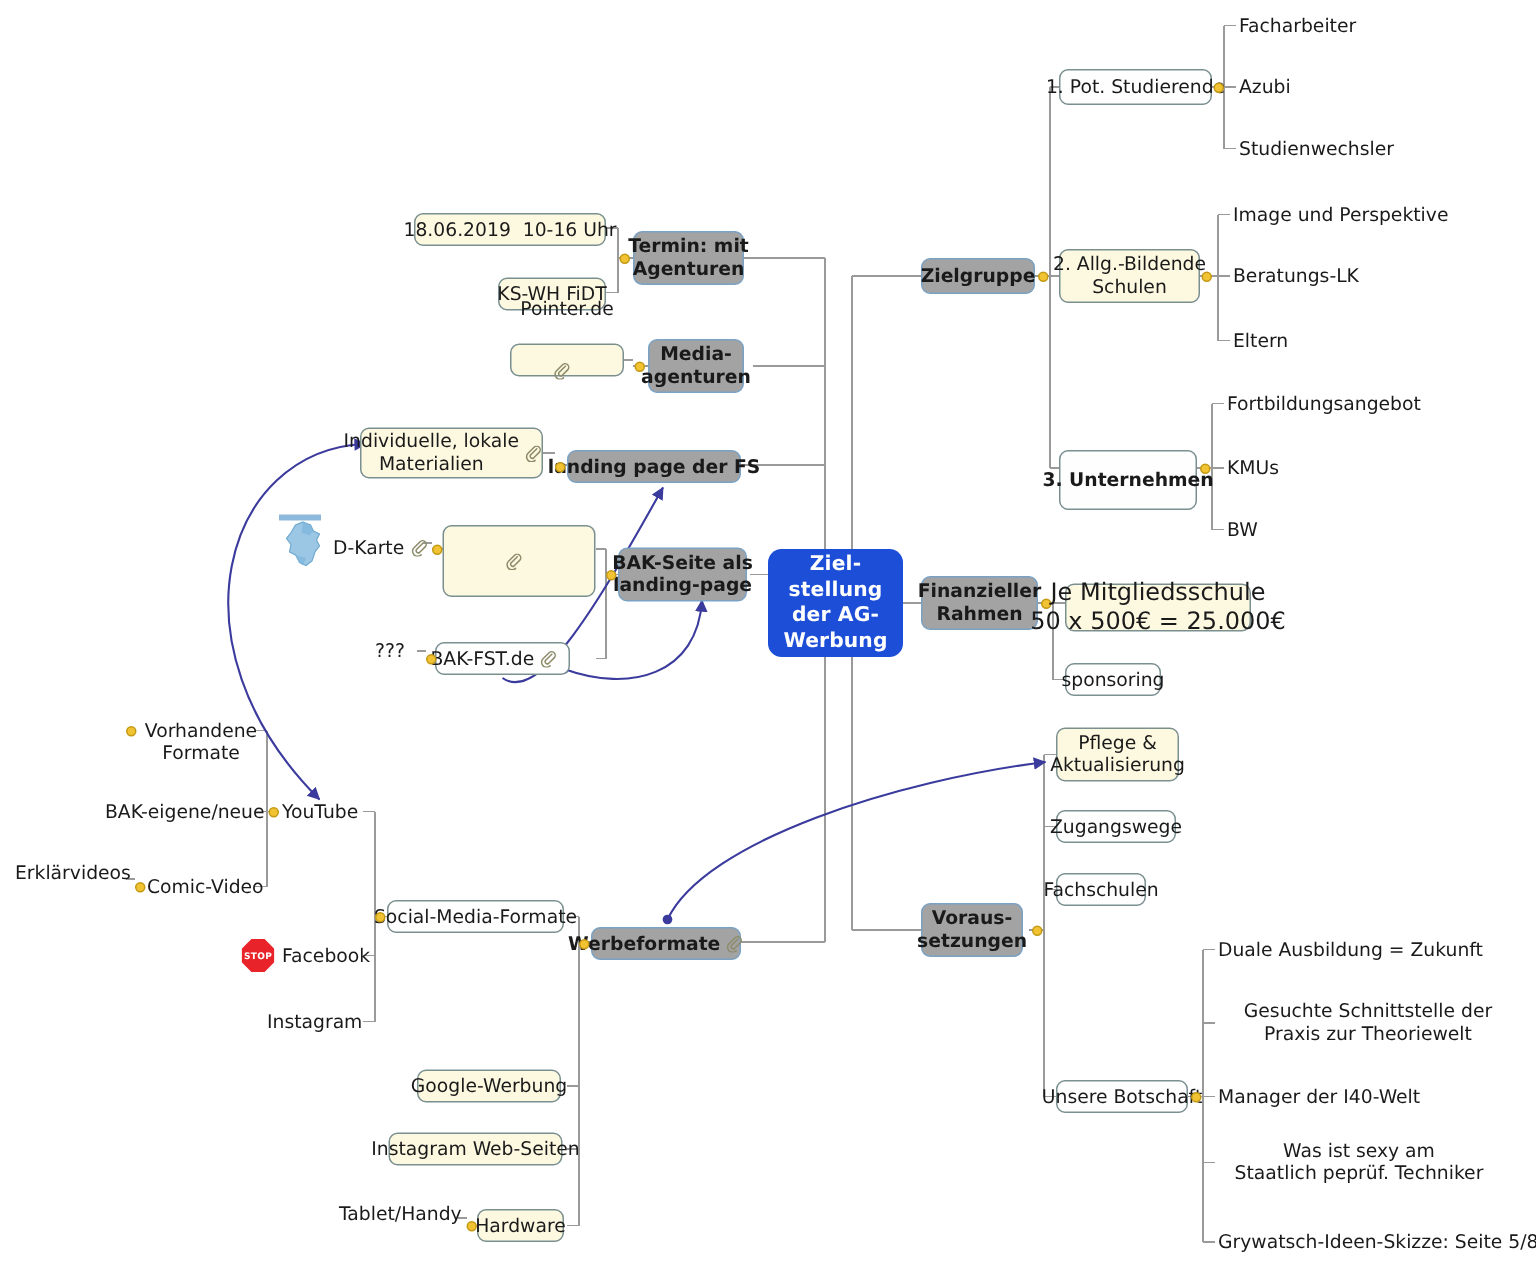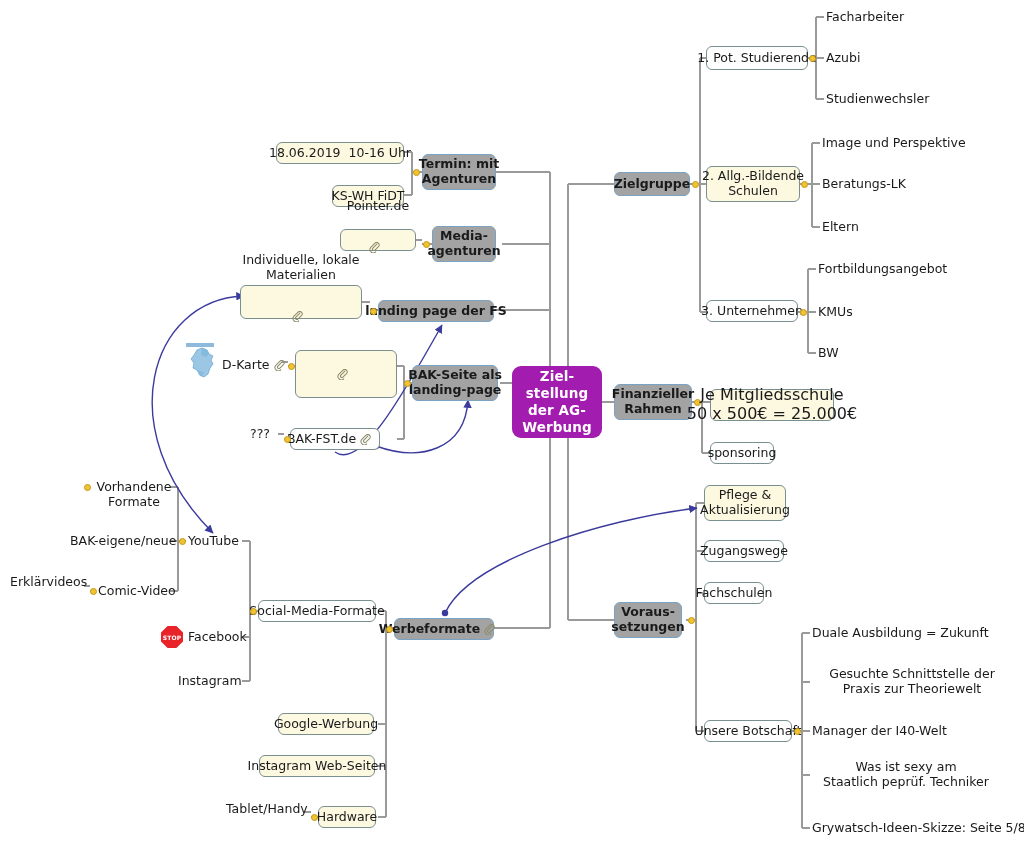--- a/index.html
+++ b/index.html
@@ -39,21 +39,21 @@
   .b-cream{background:#fdf8e0;}
   .b-blue{
     background:#a3a3a3;
     border-color:#7aa2c4;
     font-weight:bold;
   }
   .plain{border:none;background:transparent;padding:0;}
 
   .root{
     position:absolute;
-    background:#a21caf;
+    background:#1d4ed8;
     color:#ffffff;
     font-weight:bold;
     border-radius:9px;
     display:flex;
     align-items:center;
     justify-content:center;
     text-align:center;
     font-size:13.5px;
     line-height:1.25;
     white-space:pre;
@@ -247,21 +247,21 @@
   <div class="node plain" style="left:826px;top:50px;width:150px;height:17px;justify-content:flex-start;">Azubi</div>
   <div class="node plain" style="left:826px;top:91px;width:160px;height:17px;justify-content:flex-start;">Studienwechsler</div>
 
   <div class="node boxed b-cream" style="left:706px;top:166px;width:94px;height:36px;">2. Allg.-Bildende
 Schulen</div>
   <div class="dot" style="left:801px;top:180.5px;"></div>
   <div class="node plain" style="left:822px;top:135px;width:190px;height:17px;justify-content:flex-start;">Image und Perspektive</div>
   <div class="node plain" style="left:822px;top:176px;width:150px;height:17px;justify-content:flex-start;">Beratungs-LK</div>
   <div class="node plain" style="left:822px;top:219px;width:150px;height:17px;justify-content:flex-start;">Eltern</div>
 
-  <div class="node boxed b-white" style="left:706px;top:300px;width:92px;height:22px;">3. Unternehmen</div>
+  <div class="node boxed b-white" style="left:706px;top:300px;width:92px;height:40px;font-weight:bold;">3. Unternehmen</div>
   <div class="dot" style="left:800px;top:308.5px;"></div>
   <div class="node plain" style="left:818px;top:261px;width:180px;height:17px;justify-content:flex-start;">Fortbildungsangebot</div>
   <div class="node plain" style="left:818px;top:304px;width:150px;height:17px;justify-content:flex-start;">KMUs</div>
   <div class="node plain" style="left:818px;top:345px;width:150px;height:17px;justify-content:flex-start;">BW</div>
 
   <div class="node boxed b-blue" style="left:614px;top:384px;width:78px;height:36px;">Finanzieller
 Rahmen</div>
   <div class="dot" style="left:694px;top:398.5px;"></div>
   <div class="node boxed b-cream" style="left:710px;top:389px;width:124px;height:32px;font-size:16px;">Je Mitgliedsschule
 50 x 500€ = 25.000€</div>
@@ -303,21 +303,21 @@
     <span>Pointer.de</span>
     <span class="clip">
       <svg width="11" height="11" viewBox="0 0 12 12">
           <path d="M8.6 2.3 4 6.9a1.6 1.6 0 0 0 2.2 2.2l4.1-4.1a2.6 2.6 0 0 0-3.7-3.7L2.2 5.7a3.6 3.6 0 0 0 5.1 5.1" fill="none" stroke="#8c8c6a" stroke-width="1.1" stroke-linecap="round"></path>
         </svg>
     </span>
   </div>
 
   <div class="node boxed b-blue" style="left:378px;top:300px;width:116px;height:22px;">landing page der FS</div>
   <div class="dot" style="left:370px;top:307.5px;"></div>
-  <div class="node boxed b-cream" style="left:240px;top:285px;width:122px;height:34px;flex-direction:column;">
+  <div class="node boxed b-cream" style="left:240px;top:285px;width:122px;height:34px;">
     <span>Individuelle, lokale
 Materialien</span>
     <span class="clip">
       <svg width="11" height="11" viewBox="0 0 12 12">
           <path d="M8.6 2.3 4 6.9a1.6 1.6 0 0 0 2.2 2.2l4.1-4.1a2.6 2.6 0 0 0-3.7-3.7L2.2 5.7a3.6 3.6 0 0 0 5.1 5.1" fill="none" stroke="#8c8c6a" stroke-width="1.1" stroke-linecap="round"></path>
         </svg>
     </span>
   </div>
 
   <div class="node boxed b-blue" style="left:412px;top:365px;width:86px;height:36px;">BAK-Seite als

